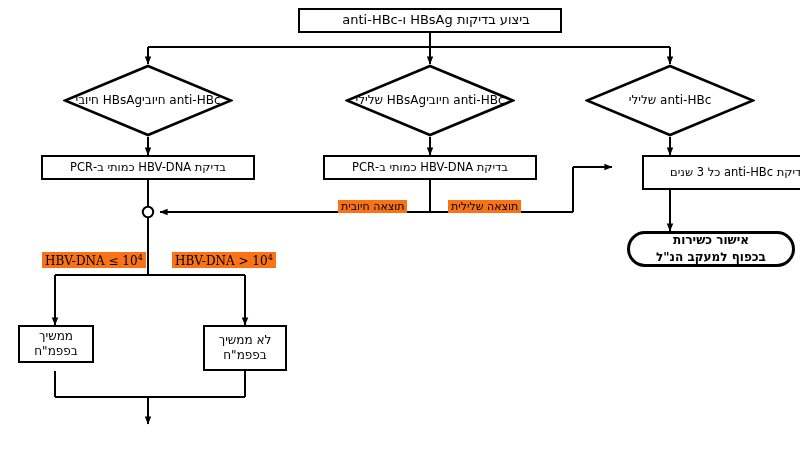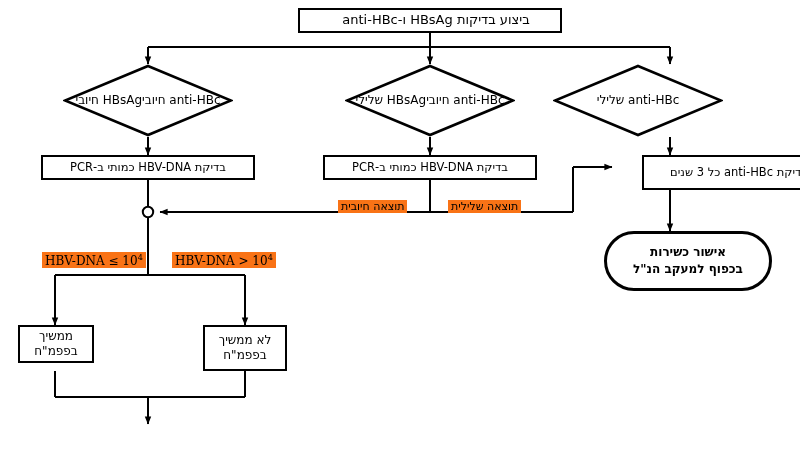--- a/index.html
+++ b/index.html
@@ -106,21 +106,21 @@
   <div class="node diamond" style="left:345px;top:64px;width:170px;height:73px;">
     <svg class="dsvg" width="170" height="73" viewBox="0 0 170 73" xmlns="http://www.w3.org/2000/svg">
       <polygon points="85,2 168,36.5 85,71 2,36.5" fill="#fff" stroke="#000" stroke-width="2.6"></polygon>
     </svg>
     <div class="dtxt fs12">
       <span class="ln">anti-HBc חיובי</span>
       <span class="ln">HBsAg שלילי</span>
     </div>
   </div>
 
-  <div class="node diamond" style="left:553px;top:64px;width:170px;height:73px;">
+  <div class="node diamond" style="left:585px;top:64px;width:170px;height:73px;">
     <svg class="dsvg" width="170" height="73" viewBox="0 0 170 73" xmlns="http://www.w3.org/2000/svg">
       <polygon points="85,2 168,36.5 85,71 2,36.5" fill="#fff" stroke="#000" stroke-width="2.6"></polygon>
     </svg>
     <div class="dtxt fs12">
       <span class="ln">anti-HBc שלילי</span>
     </div>
   </div>
 
   <div class="node rect fs115" style="left:41px;top:155px;width:214px;height:25px;">
     <span class="ln">בדיקת HBV-DNA כמותי ב-PCR</span>
@@ -154,18 +154,18 @@
     <span class="ln">ממשיך</span>
     <span class="ln">בפפמ"ח</span>
   </div>
 
   <div class="node rect fs12" style="left:203px;top:325px;width:84px;height:46px;">
     <span class="ln">לא ממשיך</span>
     <span class="ln">בפפמ"ח</span>
   </div>
 
 
-  <div class="node rounded fs12" style="left:604px;top:231px;width:168px;height:60px;">
+  <div class="node rounded fs12" style="left:627px;top:231px;width:168px;height:36px;">
     <span class="ln">אישור כשירות</span>
     <span class="ln">בכפוף למעקב הנ"ל</span>
   </div>
 
 </div>
 
 </body></html>

